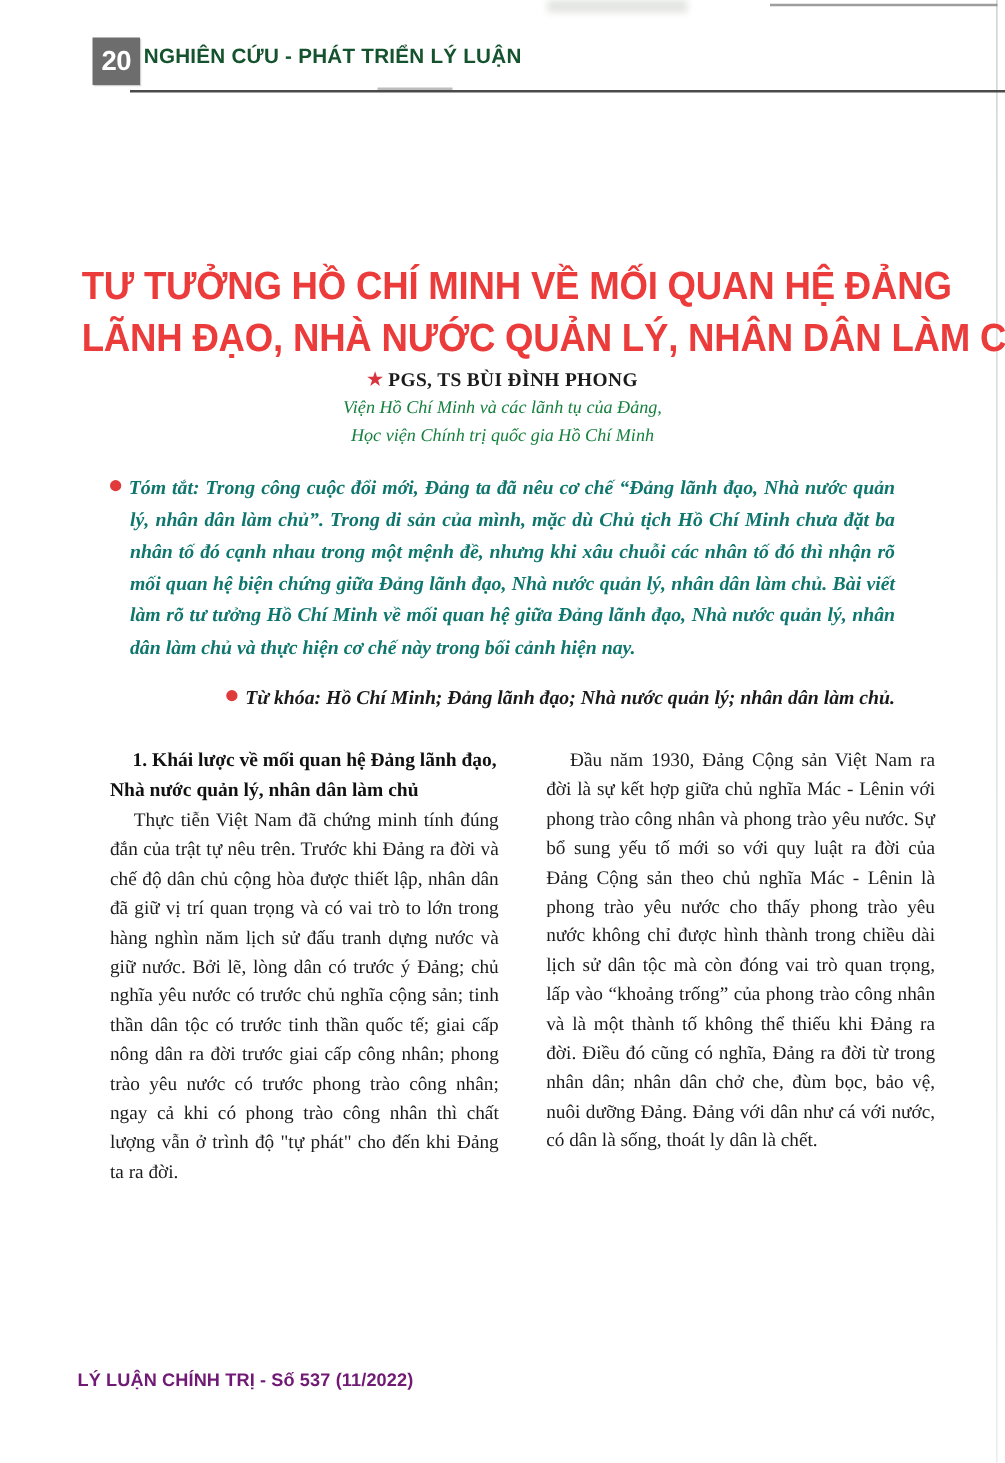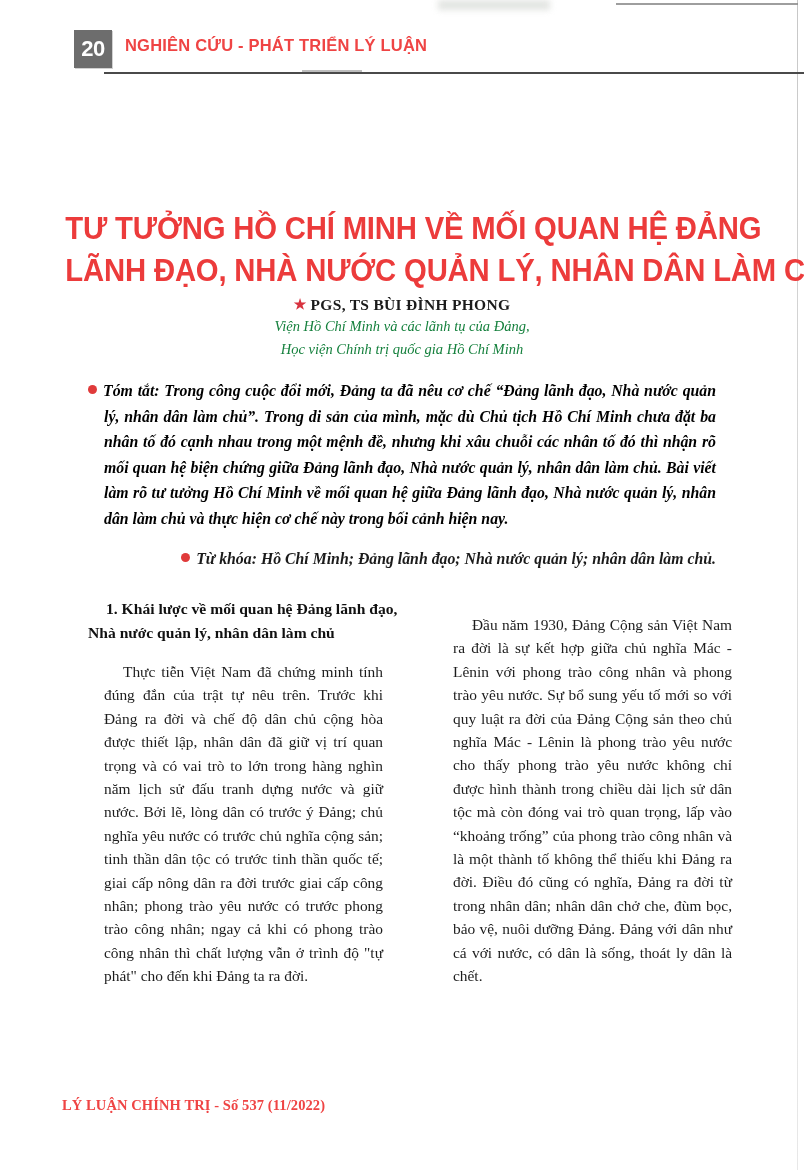--- a/index.html
+++ b/index.html
@@ -65,27 +65,27 @@
     font-family: "Liberation Sans", sans-serif;
     font-weight: bold;
     font-size: 22px;
     line-height: 38px;
     text-align: center;
     letter-spacing: -0.5px;
     box-shadow: 1px 1px 0 rgba(0,0,0,.18);
   }
   .runhead-title {
     position: absolute;
-    left: 63px;
+    left: 53px;
     top: 6px;
     font-family: "Liberation Sans", sans-serif;
     font-weight: bold;
     font-size: 16.5px;
     letter-spacing: .2px;
-    color: #ef4444;
+    color: #14532d;
     white-space: nowrap;
   }
   .runhead-rule {
     position: absolute;
     left: 42px;
     top: 42px;
     width: 702px;
     height: 2px;
     background: #4a4a4a;
   }
@@ -169,21 +169,21 @@
     margin-right: 6px;
     vertical-align: 2px;
   }
   .abs-body {
     display: block;
     font-style: italic;
     font-weight: bold;
     font-size: 15.8px;
     line-height: 25.6px;
     text-align: justify;
-    color: #000000;
+    color: #0f766e;
     text-indent: -16px;
     padding-left: 16px;
   }
   .kw-body {
     display: block;
     font-style: italic;
     font-weight: bold;
     font-size: 15.8px;
     line-height: 25.6px;
     color: #1b1b1b;
@@ -213,37 +213,37 @@
     line-height: 23.5px;
     text-indent: 18px;
     margin: 0 0 1px 0;
     color: #111111;
   }
   .para {
     font-size: 15.4px;
     line-height: 23.4px;
     text-align: justify;
     text-indent: 19px;
-    margin: 16px;
+    margin: 0;
     color: #1c1c1c;
   }
   .para + .para { margin-top: 0px; }
   .col-right .para { text-align: justify; }
 
   
   .footer {
     position: absolute;
     left: 62px;
     bottom: 56px;
   }
   .footer-text {
-    font-family: Liberation Serif, serif;
+    font-family: Liberation Sans, sans-serif;
     font-weight: bold;
     font-size: 14.5px;
-    color: #ef4444;
+    color: #701a75;
     letter-spacing: .1px;
     white-space: nowrap;
     text-align: right;
   }
 </style>
 </head>
 <body>
 
 <div class="scan-edge-right"></div>
 <div class="scan-smudge-top"></div>

